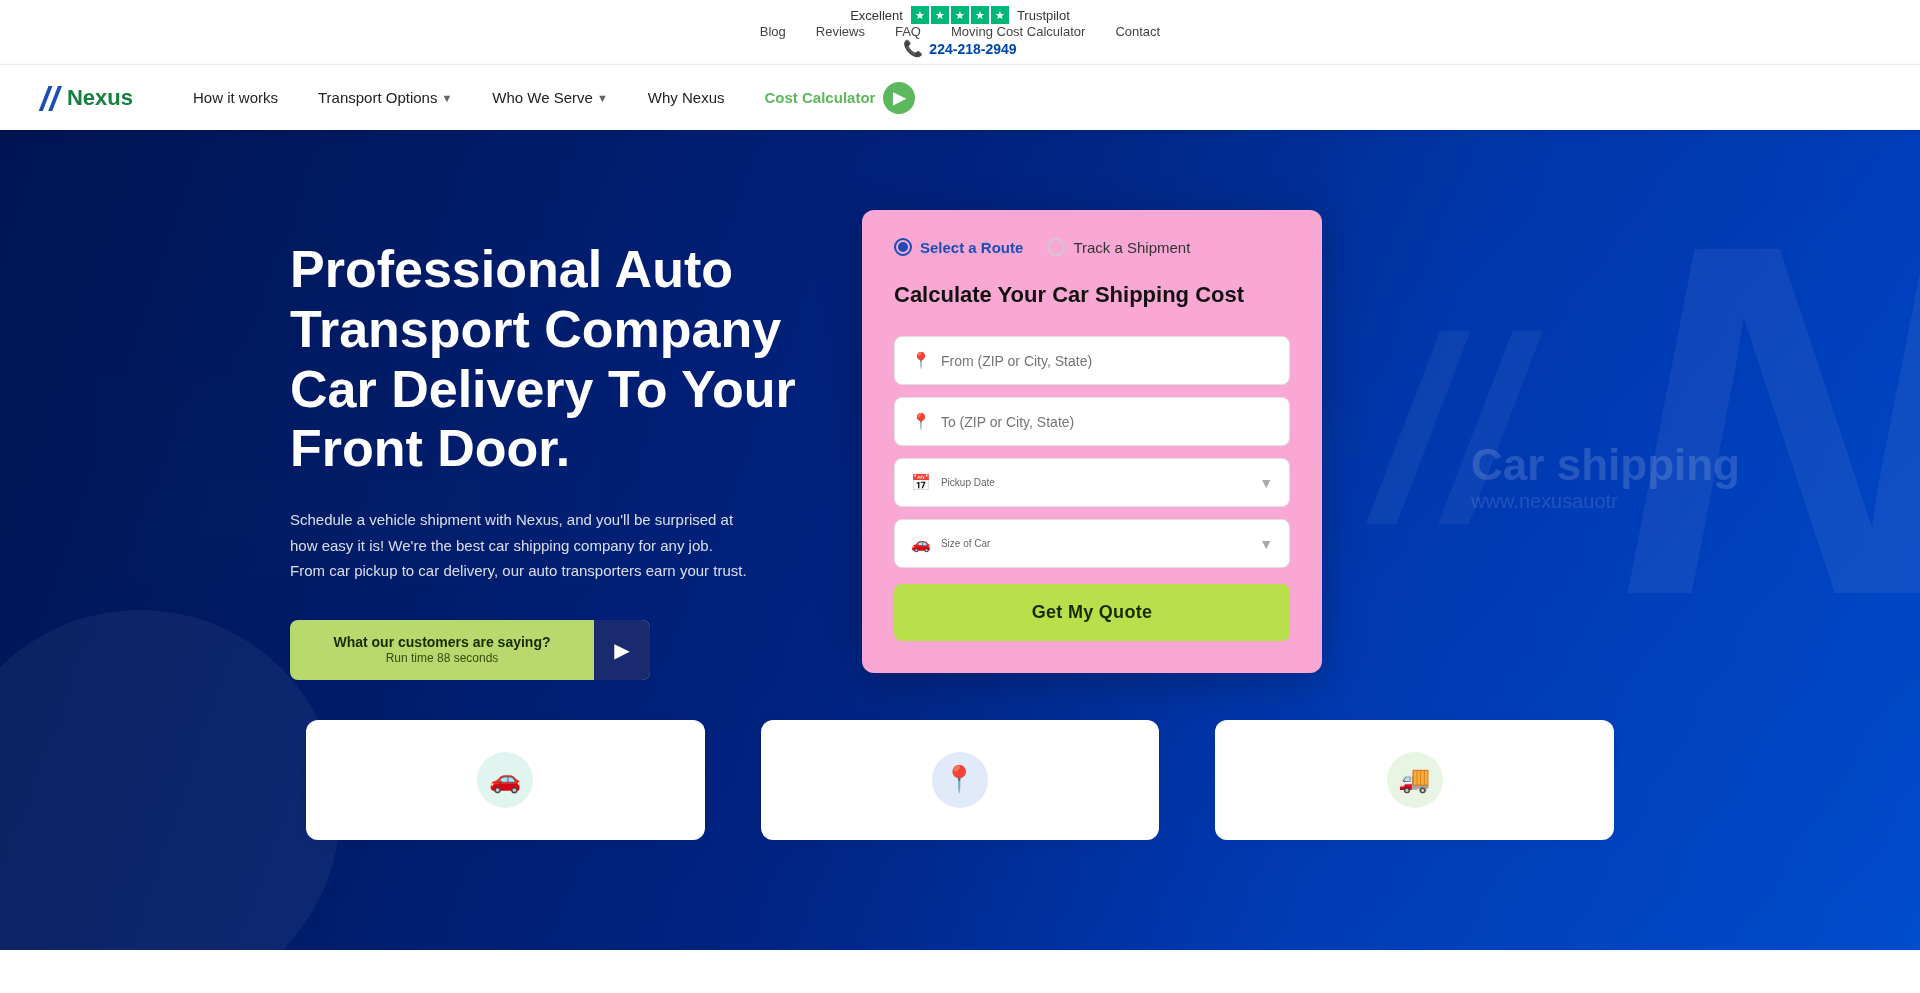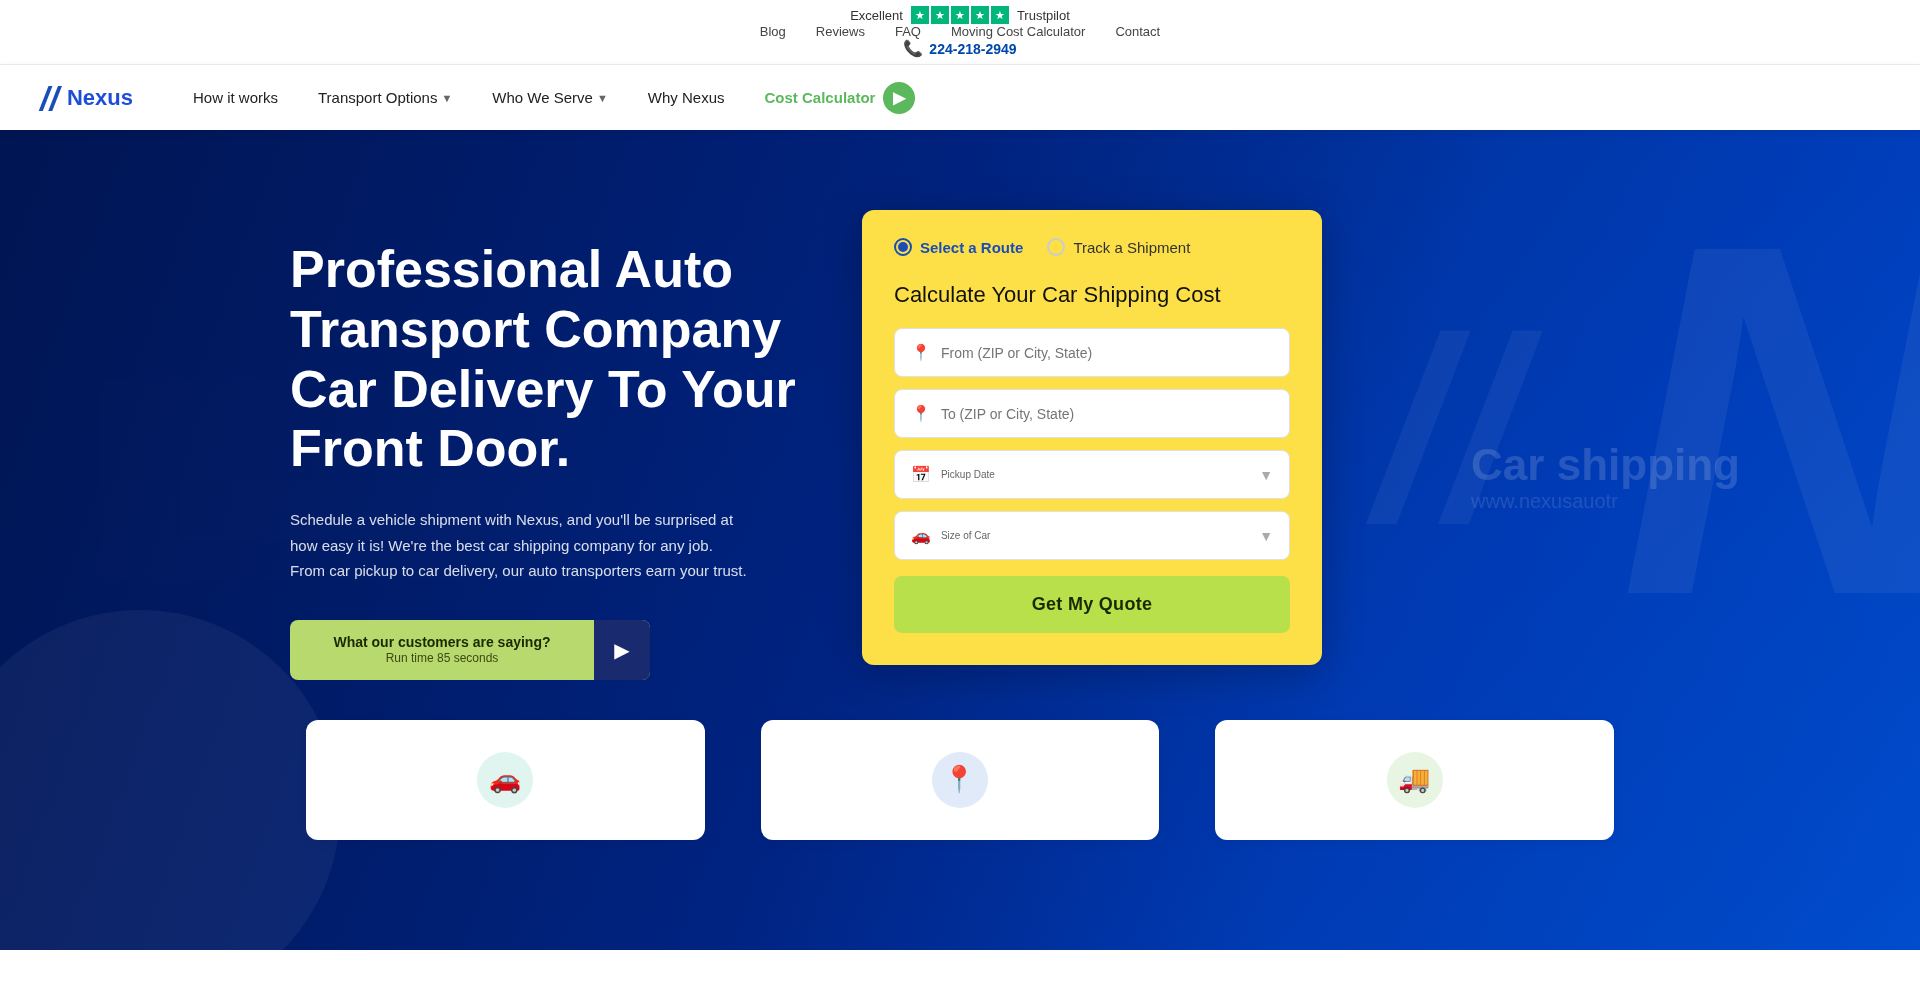--- a/index.html
+++ b/index.html
@@ -40,21 +40,21 @@
       background: #fff;
       display: flex;
       align-items: center;
       padding: 0 40px;
       height: 65px;
       position: relative;
       z-index: 10;
       box-shadow: 0 2px 8px rgba(0,0,0,0.08);
     }
     .logo-area { display: flex; align-items: center; gap: 8px; margin-right: 60px; }
-    .logo-text { font-size: 22px; font-weight: 700; color: #1d4ed8; }
+    .logo-text { font-size: 22px; font-weight: 700; color: #15803d; }
     .nav-items { display: flex; align-items: center; gap: 40px; flex: 1; }
     .nav-item { font-size: 15px; color: #222; text-decoration: none; cursor: pointer; display: flex; align-items: center; gap: 4px; }
     .dropdown-arrow { font-size: 11px; color: #666; }
     .cost-calc-btn {
       display: flex; align-items: center; gap: 8px;
       background: transparent; border: none; cursor: pointer;
       font-size: 15px; color: #5cb85c; font-weight: 700;
     }
     .cost-calc-circle {
       width: 32px; height: 32px; background: #5cb85c; border-radius: 50%;
@@ -114,21 +114,21 @@
     .video-btn-sub { font-size: 12px; color: #3a4a10; }
     .video-play-circle {
       width: 56px; height: 100%; min-height: 60px;
       background: #1a2a6e;
       display: flex; align-items: center; justify-content: center;
       color: white; font-size: 20px;
     }
 
     
     .form-card {
-      background: #fde047;
+      background: #f9a8d4;
       border-radius: 12px;
       width: 460px;
       padding: 28px 32px 32px;
       box-shadow: 0 8px 40px rgba(0,0,0,0.25);
       flex-shrink: 0;
     }
     .form-tabs {
       display: flex;
       gap: 24px;
       margin-bottom: 24px;
@@ -142,21 +142,21 @@
       width: 18px; height: 18px; border-radius: 50%; border: 2px solid #ccc;
       display: flex; align-items: center; justify-content: center;
     }
     .radio-dot.active { border-color: #1a4db7; }
     .radio-dot.active::after {
       content: ''; width: 10px; height: 10px; border-radius: 50%; background: #1a4db7;
     }
     .form-tab-label { color: #333; font-weight: 500; }
     .form-tab.active .form-tab-label { color: #1a4db7; font-weight: 700; }
     .form-heading {
-      font-size: 22px; font-weight: 400; color: #111; margin-bottom: 20px;
+      font-size: 22px; font-weight: 700; color: #111; margin-bottom: 28px;
     }
     .form-field {
       border: 1.5px solid #e0e0e0;
       border-radius: 8px;
       padding: 14px 16px;
       display: flex;
       align-items: center;
       gap: 10px;
       margin-bottom: 12px;
       background: #fff;
@@ -303,21 +303,21 @@
   </div>
 
   <div class="hero-content">
 
     <div class="hero-left">
       <h1 class="hero-title">Professional Auto Transport Company Car Delivery To Your Front Door.</h1>
       <p class="hero-desc">Schedule a vehicle shipment with Nexus, and you'll be surprised at how easy it is! We're the best car shipping company for any job. From car pickup to car delivery, our auto transporters earn your trust.</p>
       <button class="video-btn">
         <div class="video-btn-text">
           <span class="video-btn-title">What our customers are saying?</span>
-          <span class="video-btn-sub">Run time 85 seconds</span>
+          <span class="video-btn-sub">Run time 88 seconds</span>
         </div>
         <div class="video-play-circle">
           <span>▶</span>
         </div>
       </button>
     </div>
 
     <div class="form-card">
       <div class="form-tabs">
         <div class="form-tab active">

